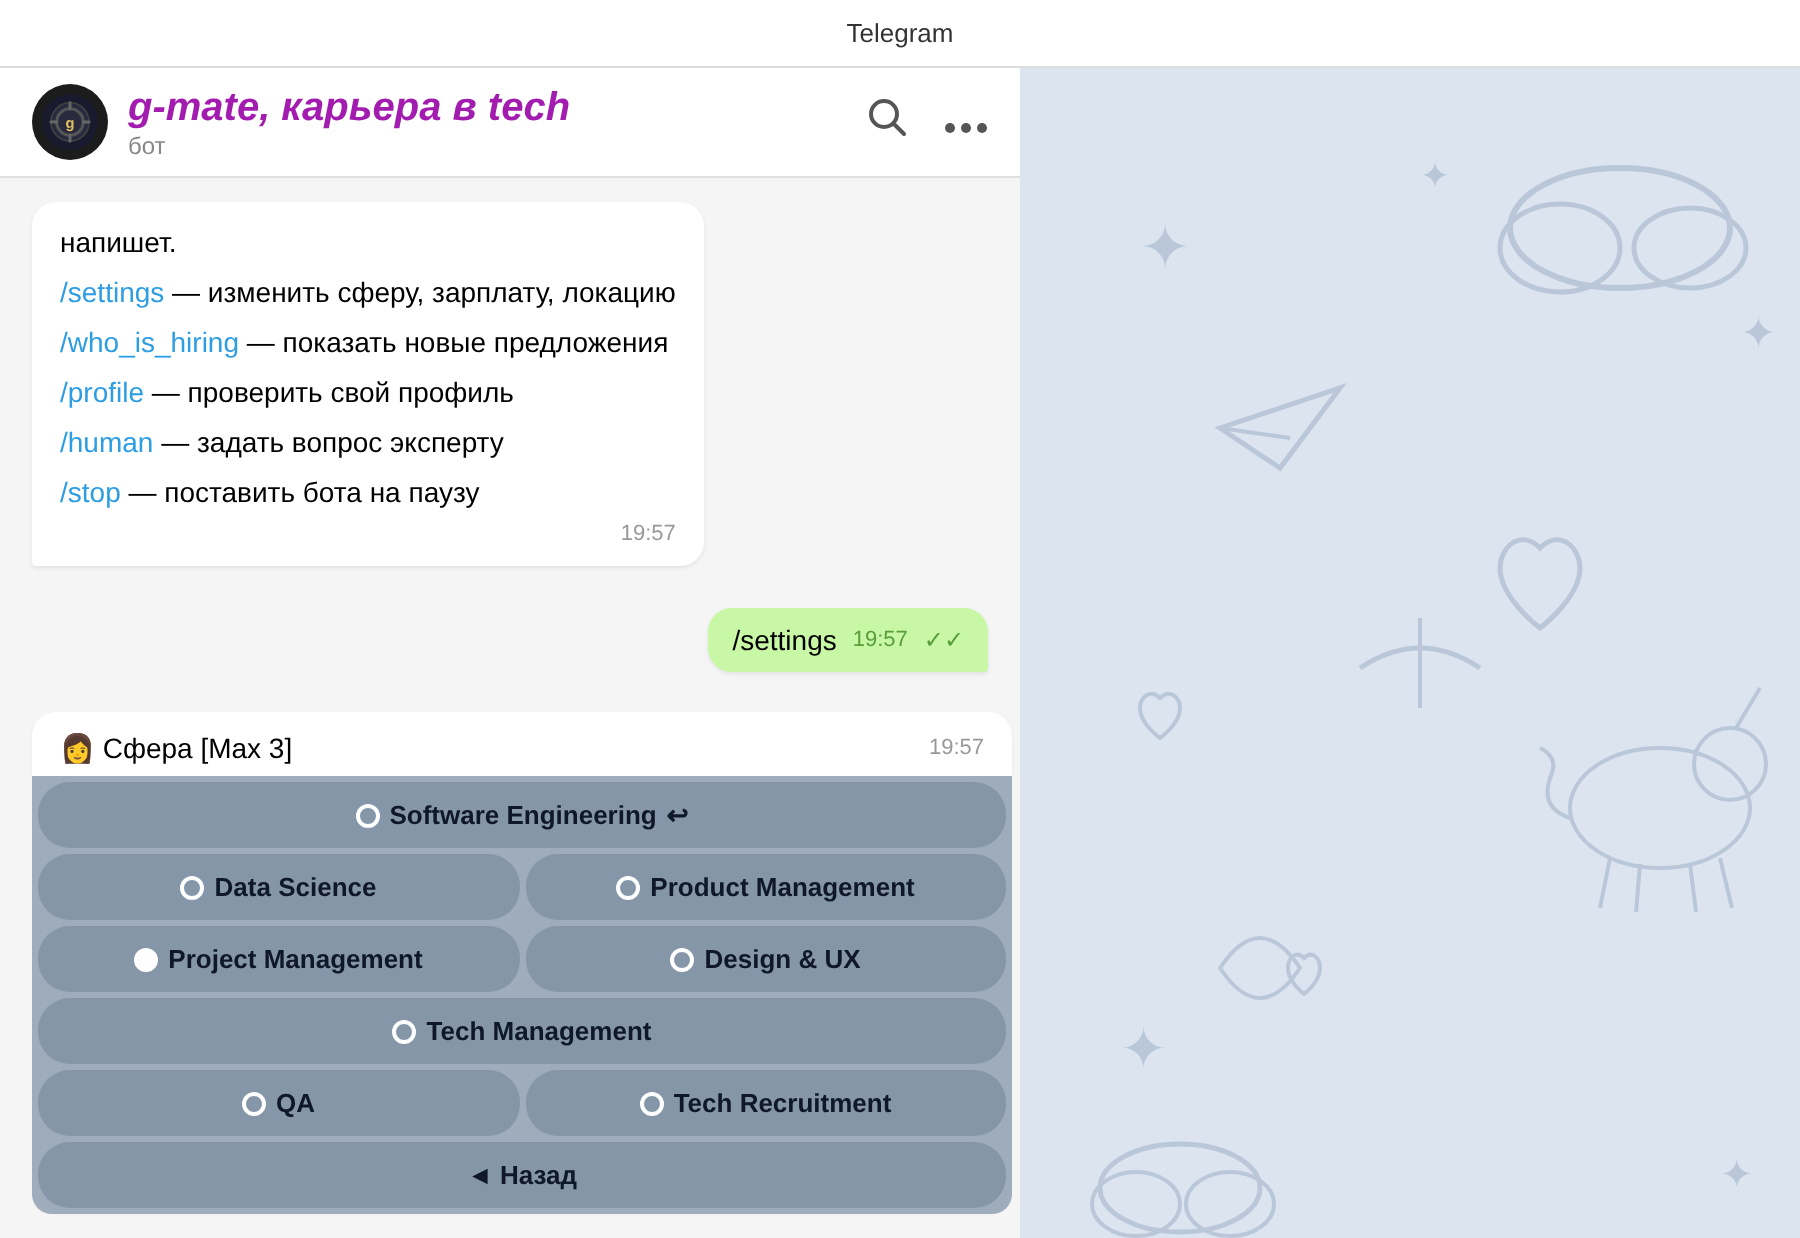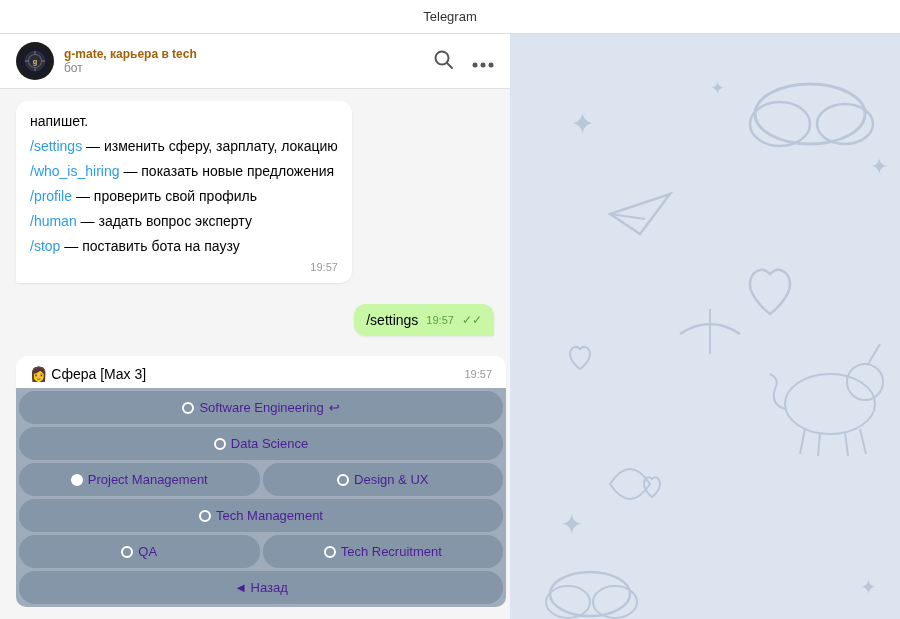--- a/index.html
+++ b/index.html
@@ -70,23 +70,24 @@
     }
     .avatar svg {
       width: 28px;
       height: 28px;
     }
     .chat-title-block {
       display: flex;
       flex-direction: column;
     }
     .chat-title {
-      font-size: 12px;
+      font-size: 20px;
       font-weight: 600;
-      color: #a16207;
+      color: #a21caf;
+      font-style: italic;
     }
     .chat-subtitle {
       font-size: 12px;
       color: #888;
     }
     .chat-header-right {
       display: flex;
       align-items: center;
       gap: 18px;
     }
@@ -176,27 +177,28 @@
       display: flex;
       gap: 3px;
     }
     .kb-btn {
       flex: 1;
       background: #8596a9;
       border: none;
       border-radius: 16px;
       padding: 9px 8px;
       font-size: 13px;
-      color: #4c1d95;
+      color: #0f172a;
       cursor: pointer;
       text-align: center;
       display: flex;
       align-items: center;
       justify-content: center;
       gap: 5px;
+      font-weight: bold;
     }
     .kb-btn .radio-circle {
       width: 12px;
       height: 12px;
       border-radius: 50%;
       border: 2px solid #fff;
       display: inline-block;
       flex-shrink: 0;
     }
     .kb-btn .radio-filled {
@@ -331,20 +333,24 @@
               <span>Software Engineering</span>
               <span>↩</span>
             </button>
           </div>
 
           <div class="keyboard-row">
             <button class="kb-btn">
               <span class="radio-circle"></span>
               <span>Data Science</span>
             </button>
+            <button class="kb-btn">
+              <span class="radio-circle"></span>
+              <span>Product Management</span>
+            </button>
           </div>
 
           <div class="keyboard-row">
             <button class="kb-btn">
               <span class="radio-filled"></span>
               <span>Project Management</span>
             </button>
             <button class="kb-btn">
               <span class="radio-circle"></span>
               <span>Design &amp; UX</span>

